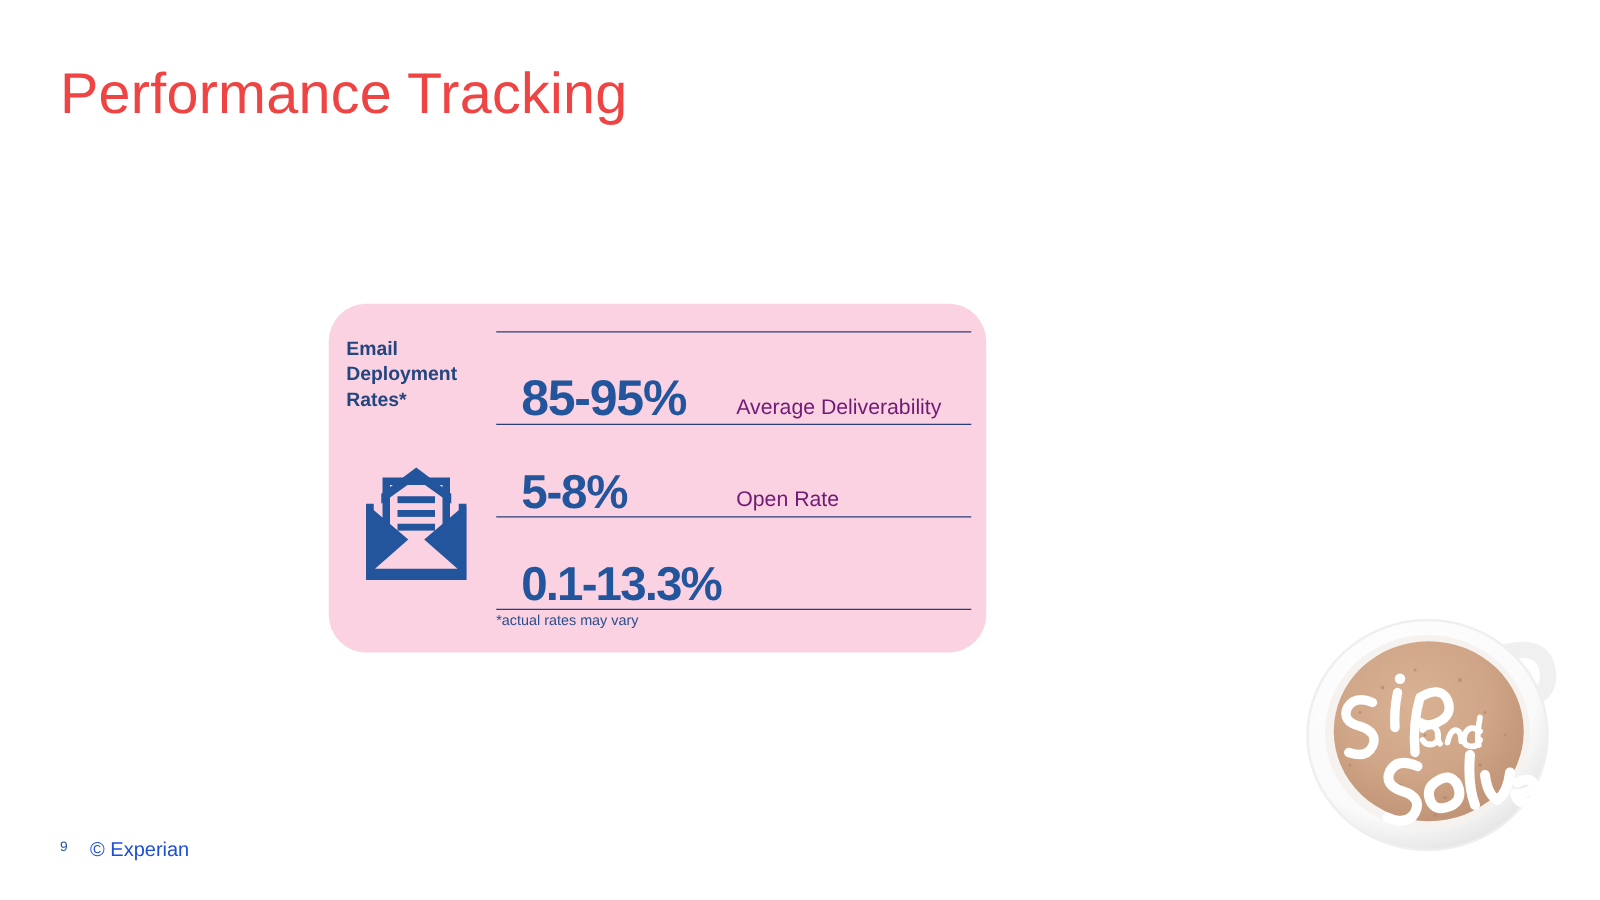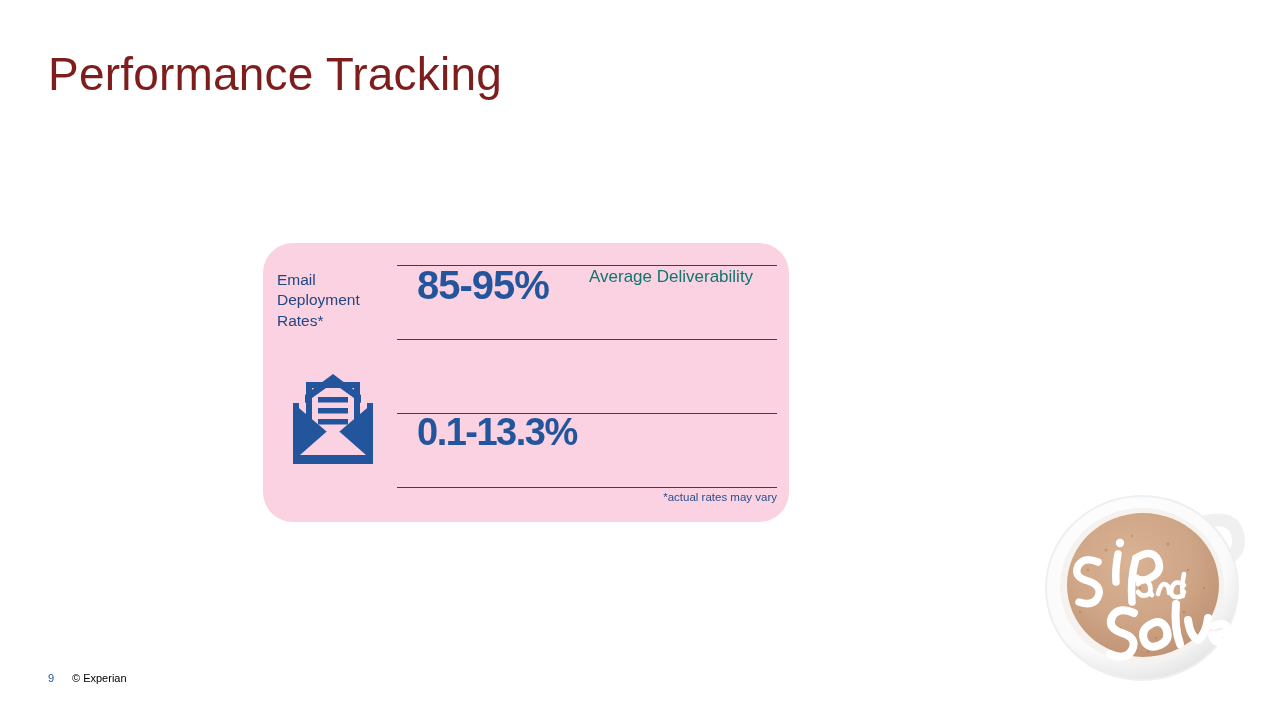--- a/index.html
+++ b/index.html
@@ -16,21 +16,21 @@
     -webkit-font-smoothing: antialiased;
   }
 
   
   .slide-title {
     position: absolute;
     left: 48px;
     top: 48px;
     font-size: 46px;
     font-weight: 400;
-    color: #7f1d1d;
+    color: #ef4444;
     letter-spacing: 0.2px;
     line-height: 1.15;
     white-space: nowrap;
   }
 
   
   .stats-card {
     position: absolute;
     left: 263px;
     top: 243px;
@@ -40,21 +40,21 @@
     border-radius: 30px;
     box-sizing: border-box;
   }
 
   .card-label {
     position: absolute;
     left: 14px;
     top: 27px;
     width: 115px;
     font-size: 15.5px;
-    font-weight: normal;
+    font-weight: bold;
     color: #23467F;
     line-height: 1.32;
   }
 
   .envelope-icon {
     position: absolute;
     left: 22px;
     top: 126px;
     width: 96px;
     height: 100px;
@@ -79,21 +79,21 @@
   .divider.d1 { top: 74px; }
   .divider.d2 { top: 148px; }
   .divider.d3 { top: 222px; }
 
   .stat-row {
     position: absolute;
     left: 0;
     width: 380px;
     height: 74px;
     display: flex;
-    align-items: flex-start;
+    align-items: flex-end;
   }
   .stat-row.r0 { top: 0px; }
   .stat-row.r1 { top: 74px; }
   .stat-row.r2 { top: 148px; }
 
   .stat-value {
     flex: 0 0 192px;
     font-size: 40px;
     font-weight: bold;
     color: #23559D;
@@ -102,48 +102,47 @@
     padding-left: 20px;
     box-sizing: border-box;
   }
   .stat-row.r1 .stat-value { font-size: 38px; }
   .stat-row.r2 .stat-value { font-size: 38px; letter-spacing: -1.5px; }
 
   .stat-desc {
     flex: 1 1 auto;
     font-size: 17px;
     font-weight: 400;
-    color: #0f766e;
+    color: #701a75;
     line-height: 1.45;
   }
 
   .footnote {
     position: absolute;
     left: 0;
     top: 226px;
     width: 380px;
-    text-align: right;
     font-size: 11.5px;
     color: #2B4E8C;
   }
 
   
   .footer-page {
     position: absolute;
     left: 48px;
     top: 672px;
     font-size: 11px;
     color: #23559D;
   }
   .footer-copy {
     position: absolute;
     left: 72px;
     top: 672px;
-    font-size: 11px;
-    color: #000000;
+    font-size: 16px;
+    color: #1d4ed8;
   }
 
   
   .coffee-logo {
     position: absolute;
     left: 1036px;
     top: 492px;
     width: 228px;
     height: 200px;
   }
@@ -180,20 +179,24 @@
     <div class="divider d0"></div>
     <div class="divider d1"></div>
     <div class="divider d2"></div>
     <div class="divider d3"></div>
 
     <div class="stat-row r0">
       <div class="stat-value">85-95%</div>
       <div class="stat-desc">Average Deliverability</div>
     </div>
 
+    <div class="stat-row r1">
+      <div class="stat-value">5-8%</div>
+      <div class="stat-desc">Open Rate</div>
+    </div>
 
     <div class="stat-row r2">
       <div class="stat-value">0.1-13.3%</div>
     </div>
 
     <div class="footnote">*actual rates may vary</div>
   </div>
 </div>
 
 <div class="footer-page">9</div>

